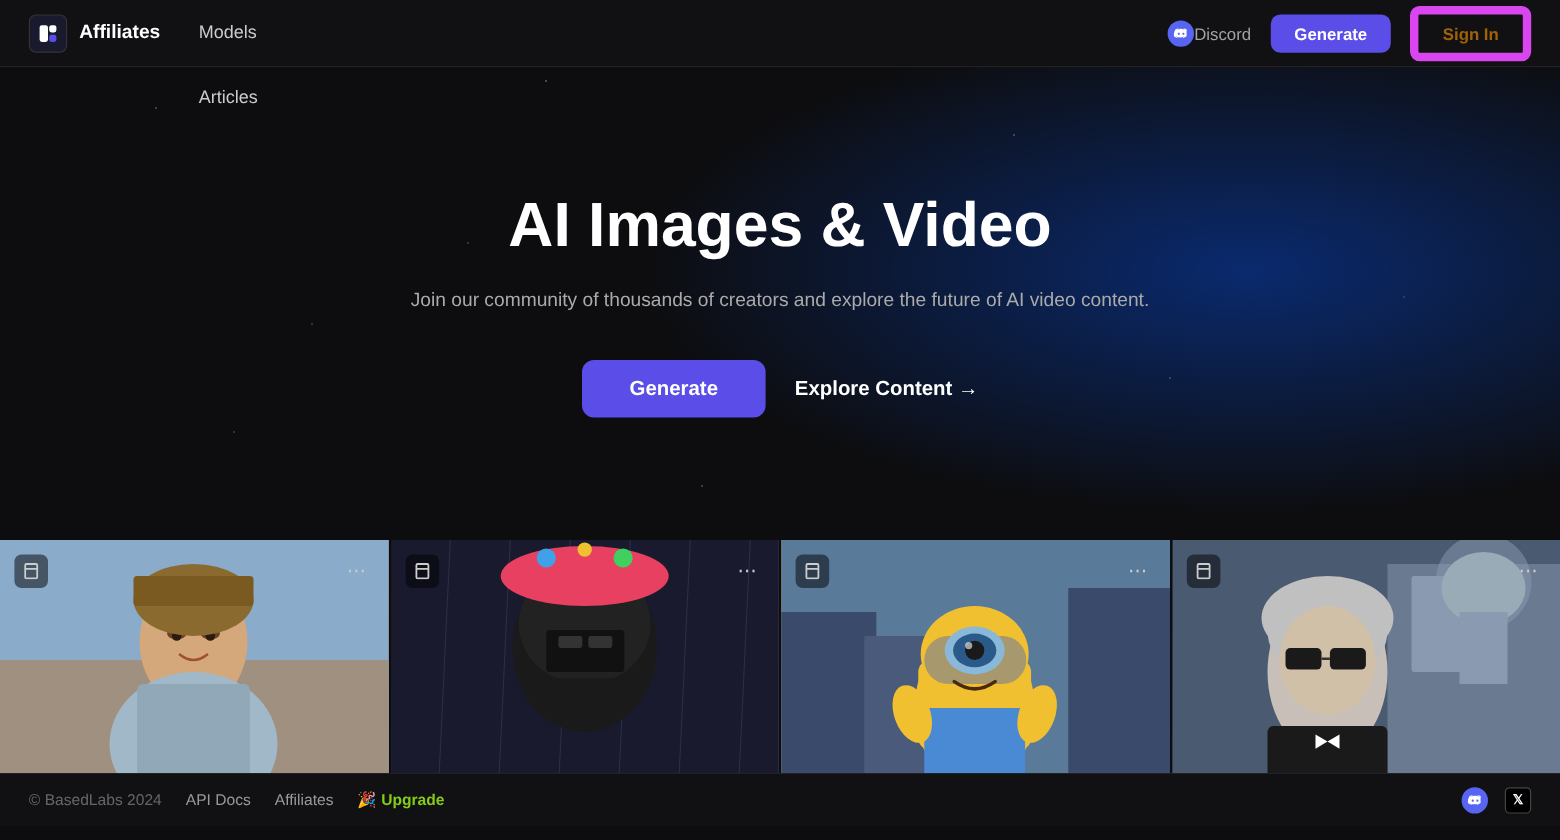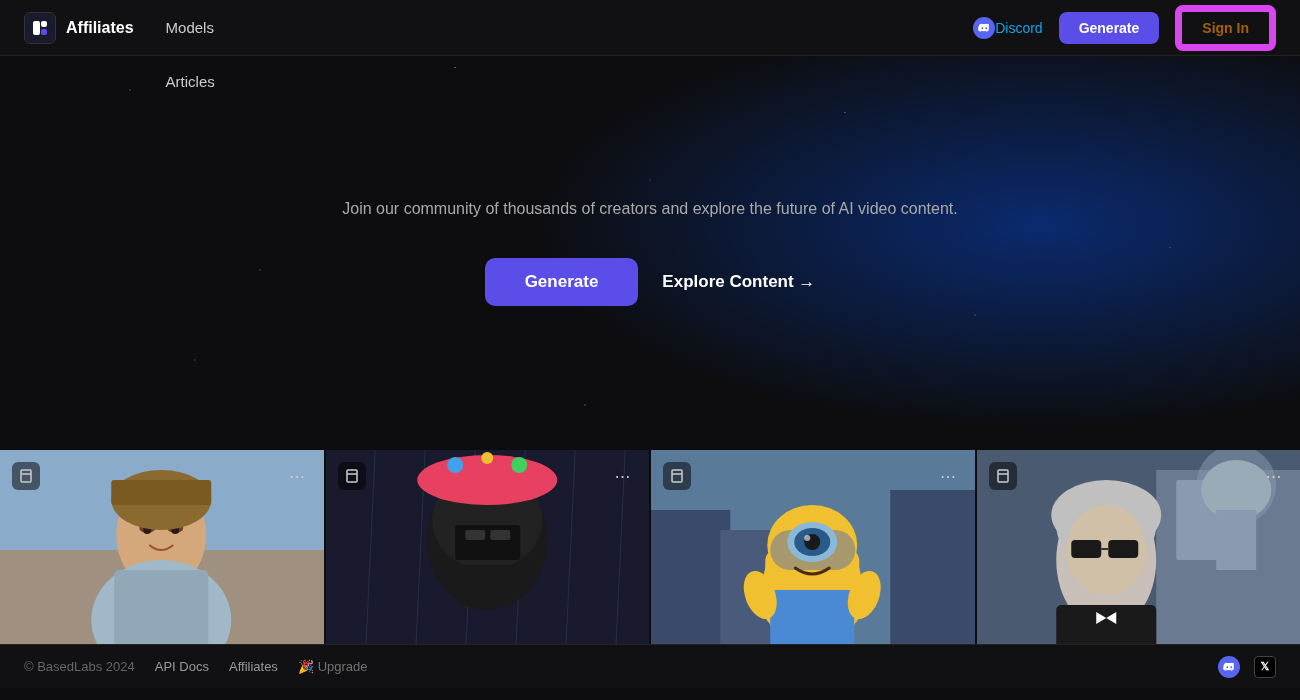--- a/index.html
+++ b/index.html
@@ -62,21 +62,21 @@
     .nav-right {
       margin-left: auto;
       display: flex;
       align-items: center;
       gap: 16px;
     }
     .discord-btn {
       display: flex;
       align-items: center;
       gap: 0;
-      color: #0ea5e9;
+      color: #a3a3a3;
       font-size: 14px;
       cursor: pointer;
     }
     .discord-icon {
       width: 22px;
       height: 22px;
       background: #5865F2;
       border-radius: 50%;
       display: flex;
       align-items: center;
@@ -265,23 +265,23 @@
       color: #666;
     }
     .footer-link {
       font-size: 13px;
       color: #999;
       cursor: pointer;
       text-decoration: none;
     }
     .footer-upgrade {
       font-size: 13px;
-      color: #737373;
-      cursor: pointer;
-      font-weight: 400;
+      color: #84cc16;
+      cursor: pointer;
+      font-weight: 700;
     }
     .footer-right {
       margin-left: auto;
       display: flex;
       align-items: center;
       gap: 14px;
     }
     .footer-discord {
       width: 22px;
       height: 22px;
@@ -338,20 +338,21 @@
       <span>Discord</span>
     </div>
     <button class="btn-generate-nav">Generate</button>
     <button class="btn-signin">Sign In</button>
   </div>
 </nav>
 
 <section class="hero">
   <div class="hero-bg"></div>
   <div class="hero-content">
+    <div class="hero-title">AI Images &amp; Video</div>
     <div class="hero-desc">Join our community of thousands of creators and explore the future of AI video content.</div>
     <div class="hero-actions">
       <button class="btn-generate-hero">Generate</button>
       <button class="btn-explore">Explore Content →</button>
     </div>
   </div>
 </section>
 
 <div class="gallery">
 

